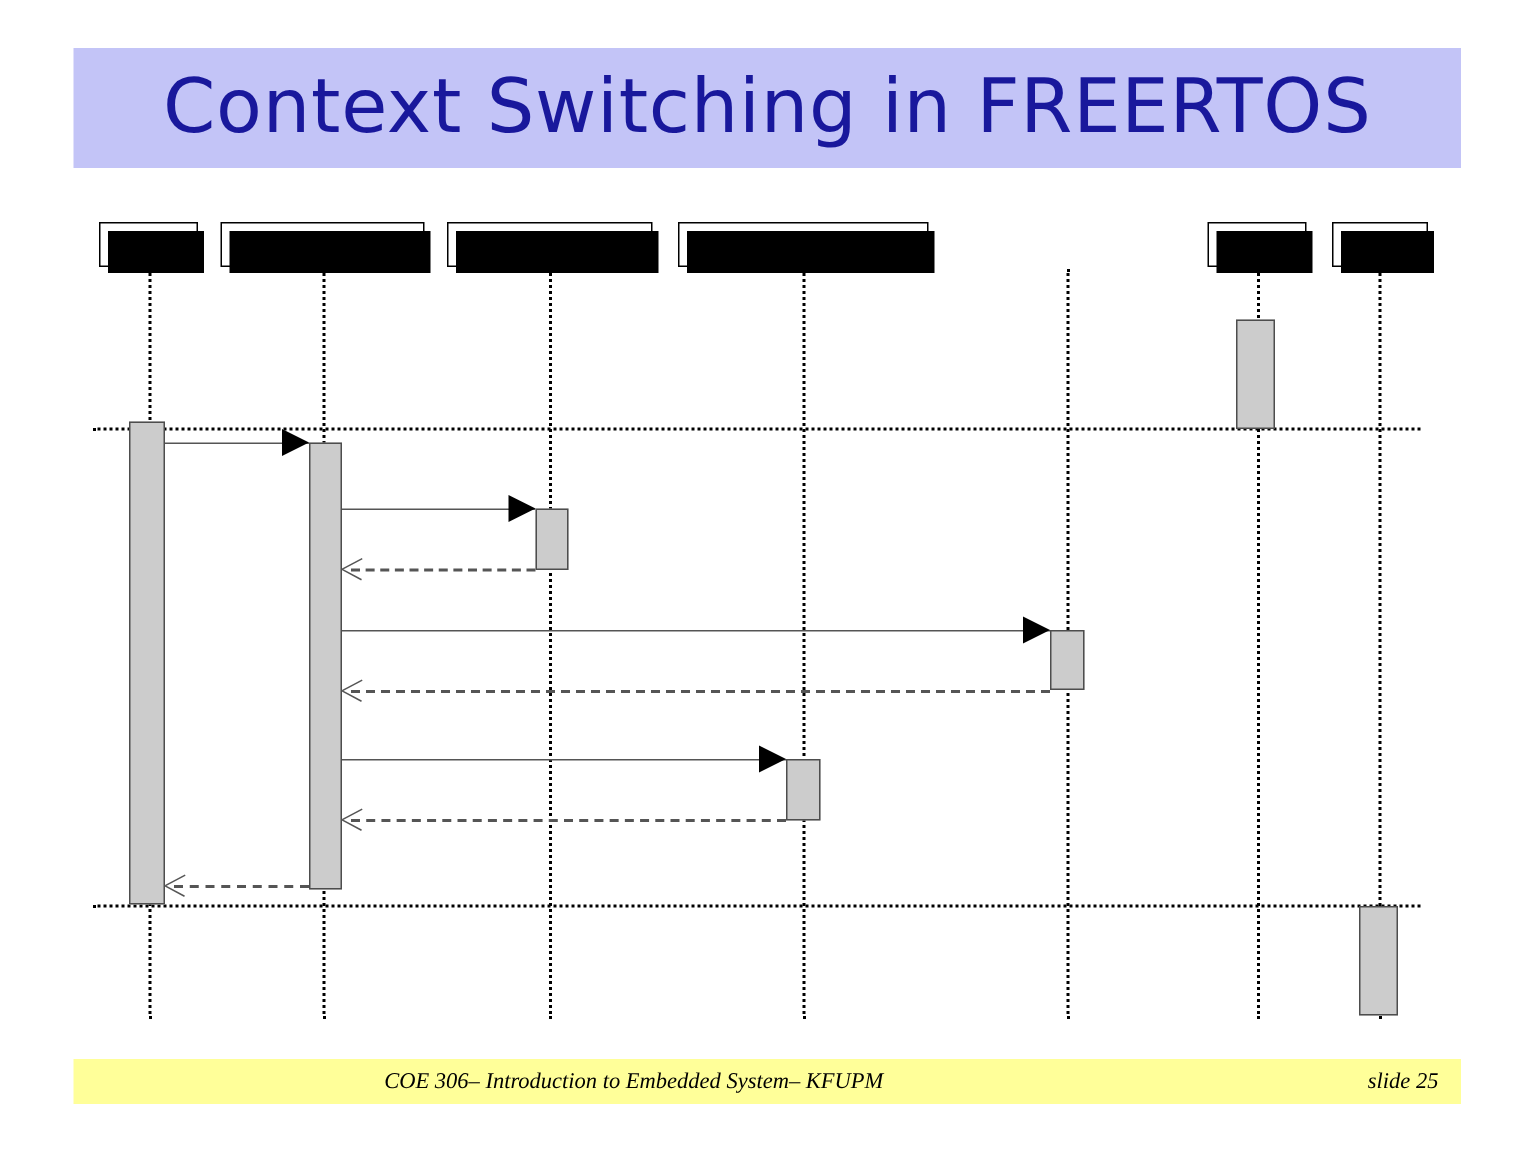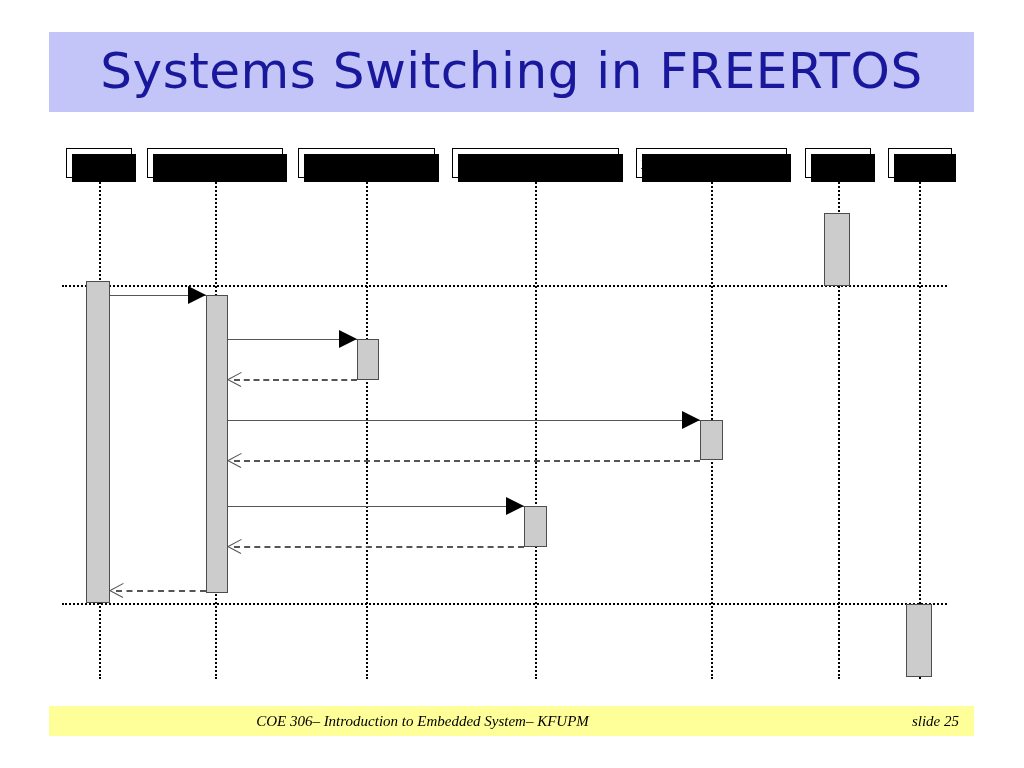--- a/index.html
+++ b/index.html
@@ -202,21 +202,21 @@
     font-style: italic;
     font-size: 15px;
     color: #000000;
     white-space: nowrap;
   }
 </style>
 </head>
 <body>
 
 <div id="title-banner">
-  <div id="title-text">Systems Switching in FREERTOS</div>
+  <div id="title-text">Context Switching in FREERTOS</div>
 </div>
 
 <div id="diagram">
 
   <div class="separator" style="left:62px; top:285px; width:885px;"></div>
   <div class="separator" style="left:62px; top:603px; width:885px;"></div>
 
   <div class="lifeline" style="left:99px; top:179px; height:500px;"></div>
   <div class="lifeline" style="left:215px; top:179px; height:500px;"></div>
   <div class="lifeline" style="left:366px; top:179px; height:500px;"></div>
@@ -270,24 +270,20 @@
   <div class="head-box" style="left:298px; top:148px; width:137px;">
     <div class="shadow"></div>
     <div class="head-label mono">portSAVE_CONTEXT</div>
   </div>
 
   <div class="head-box" style="left:452px; top:148px; width:167px;">
     <div class="shadow"></div>
     <div class="head-label mono">portRESTORE_CONTEXT</div>
   </div>
 
-  <div class="head-box" style="left:636px; top:148px; width:151px;">
-    <div class="shadow"></div>
-    <div class="head-label mono">vTaskSwitchContext</div>
-  </div>
 
   <div class="head-box" style="left:805px; top:148px; width:66px;">
     <div class="shadow"></div>
     <div class="head-label serif">Task 1</div>
   </div>
 
   <div class="head-box" style="left:888px; top:148px; width:64px;">
     <div class="shadow"></div>
     <div class="head-label serif">Task 2</div>
   </div>

